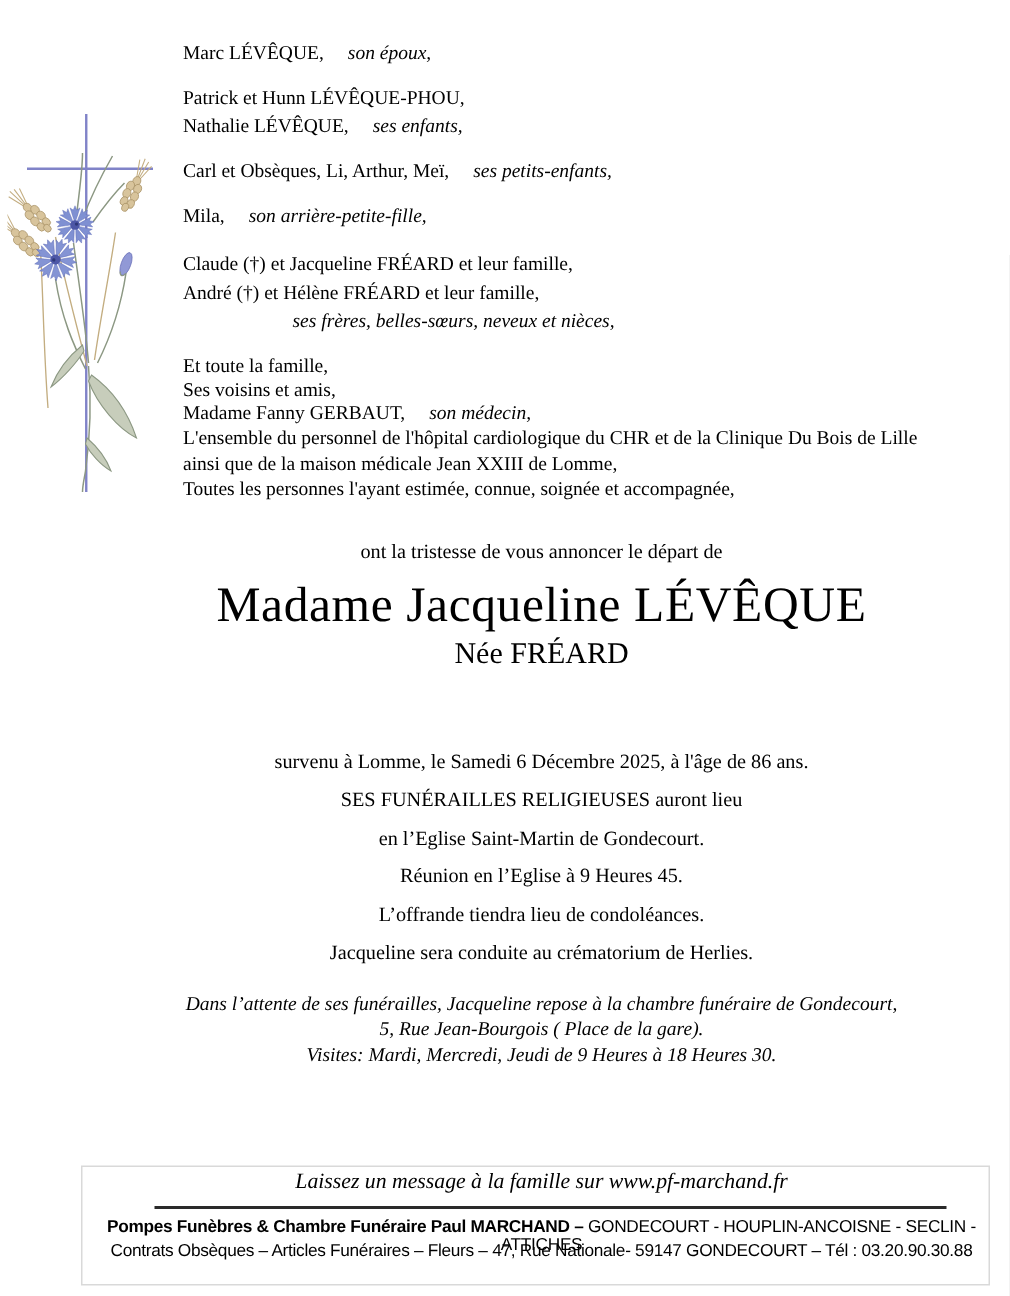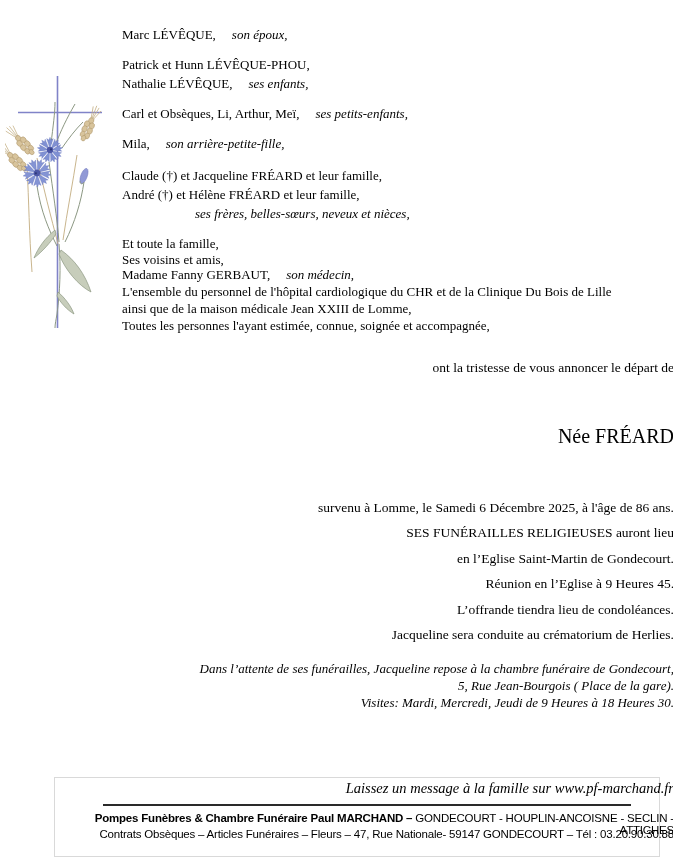--- a/index.html
+++ b/index.html
@@ -12,21 +12,21 @@
   .family{position:absolute;left:122px;top:25px;width:502px;font-size:13px;line-height:19px;}
   .fl{white-space:normal;}
   .fl.g{margin-bottom:11px;}
   .fl.g2{margin-bottom:13px;}
   .fl.tight{line-height:15.5px;}
   .fl.para{line-height:17px;}
   .fl.indent{padding-left:57px;}
   .rl{font-style:italic;}
   .rl:not(:empty){margin-left:16px;}
   
-  .center-col{position:absolute;left:48px;width:626px;text-align:right;}
+  .center-col{position:absolute;left:48px;width:626px;text-align:center;}
   .intro{top:360px;font-size:13.5px;}
   .deceased{top:386px;font-size:33px;letter-spacing:.4px;}
   .maiden{top:425px;font-size:20px;}
   .ceremony{top:495px;font-size:13.5px;line-height:25.4px;}
   .repose{top:660px;font-size:13px;line-height:17px;font-style:italic;}
   .message{top:780px;font-size:14.5px;font-style:italic;}
   .rule{position:absolute;left:103px;top:804px;width:528px;height:2px;background:#2a2a2a;}
   .scanbox{position:absolute;left:54px;top:777px;width:604px;height:78px;border:1px solid #d9d9d9;}
   .footer1{top:812px;font-size:11.5px;font-family:"Liberation Sans",sans-serif;letter-spacing:-0.2px;}
   .footer1 .fh-bold{font-weight:bold;}
@@ -134,20 +134,21 @@
     <div class="fl"><span class="nm">André (†) et Hélène FRÉARD et leur famille,</span><span class="rl"></span></div>
     <div class="fl indent g2"><span class="nm"></span><span class="rl">ses frères, belles-sœurs, neveux et nièces,</span></div>
     <div class="fl tight"><span class="nm">Et toute la famille,</span><span class="rl"></span></div>
     <div class="fl tight"><span class="nm">Ses voisins et amis,</span><span class="rl"></span></div>
     <div class="fl tight"><span class="nm">Madame Fanny GERBAUT,</span><span class="rl">son médecin,</span></div>
     <div class="fl para"><span class="nm">L'ensemble du personnel de l'hôpital cardiologique du CHR et de la Clinique Du Bois de Lille ainsi que de la maison médicale Jean XXIII de Lomme,</span><span class="rl"></span></div>
     <div class="fl para"><span class="nm">Toutes les personnes l'ayant estimée, connue, soignée et accompagnée,</span><span class="rl"></span></div>
   </div>
 
   <div class="center-col intro">ont la tristesse de vous annoncer le départ de</div>
+  <div class="center-col deceased">Madame Jacqueline LÉVÊQUE</div>
   <div class="center-col maiden">Née FRÉARD</div>
 
   <div class="center-col ceremony">
     <div>survenu à Lomme, le Samedi 6 Décembre 2025, à l'âge de 86 ans.</div>
     <div>SES FUNÉRAILLES RELIGIEUSES auront lieu</div>
     <div>en l’Eglise Saint-Martin de Gondecourt.</div>
     <div>Réunion en l’Eglise à 9 Heures 45.</div>
     <div>L’offrande tiendra lieu de condoléances.</div>
     <div>Jacqueline sera conduite au crématorium de Herlies.</div>
   </div>

